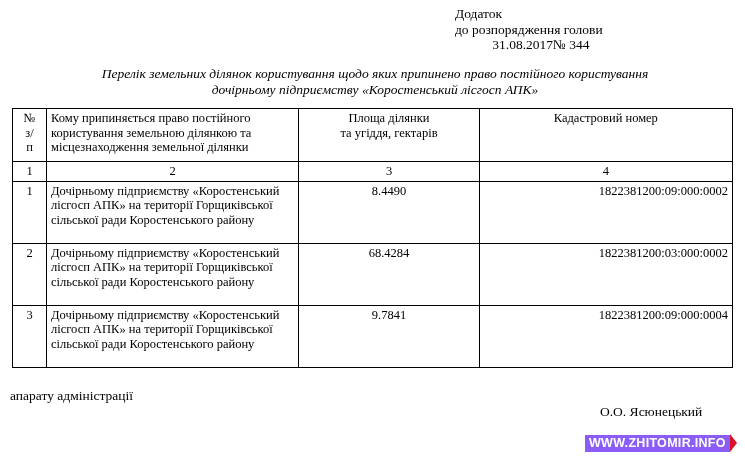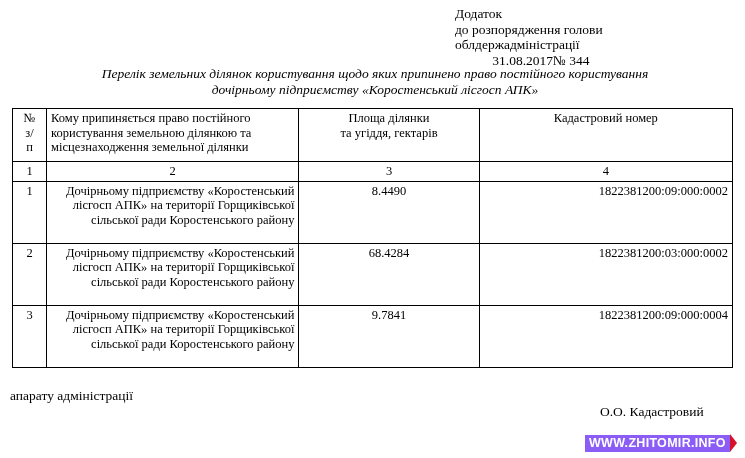--- a/index.html
+++ b/index.html
@@ -94,21 +94,21 @@
     height: 14px;
     padding: 0 2px 1px 2px;
     font-size: 12.5px;
   }
   td.c-np {
     text-align: center;
     vertical-align: top;
     padding-top: 3px;
   }
   td.c-who {
-    text-align: right;
+    text-align: left;
     padding-left: 6px;
   }
   td.c-area {
     text-align: center;
     padding-top: 3px;
   }
   td.c-cad {
     text-align: right;
     padding-top: 3px;
   }
@@ -157,21 +157,20 @@
   }
 </style>
 </head>
 <body>
 
 <div class="page">
 
   <div class="header-block">
     <div class="hline">Додаток</div>
     <div class="hline">до розпорядження голови</div>
-    <div class="hline">облдержадміністрації</div>
     <div class="hline-num">
       <span class="date">31.08.2017</span>
       <span class="num">№ 344</span>
     </div>
   </div>
 
   <div class="doc-title">
     <div>Перелік земельних ділянок користування щодо яких припинено право постійного користування</div>
     <div>дочірньому підприємству «Коростенський лісгосп АПК»</div>
   </div>
@@ -222,20 +221,20 @@
         <td class="c-who">Дочірньому підприємству «Коростенський лісгосп АПК» на території Горщиківської сільської ради Коростенського району</td>
         <td class="c-area">9.7841</td>
         <td class="c-cad">1822381200:09:000:0004</td>
       </tr>
     </tbody>
   </table>
 
   <div class="sign-left">
     <div>апарату адміністрації</div>
   </div>
-  <div class="sign-right">О.О. Кадастровий</div>
+  <div class="sign-right">О.О. Ясюнецький</div>
 
   <div class="watermark">
     <div class="wm-box">WWW.ZHITOMIR.INFO</div>
     <div class="wm-tail"></div>
   </div>
 
 </div>
 
 </body></html>

